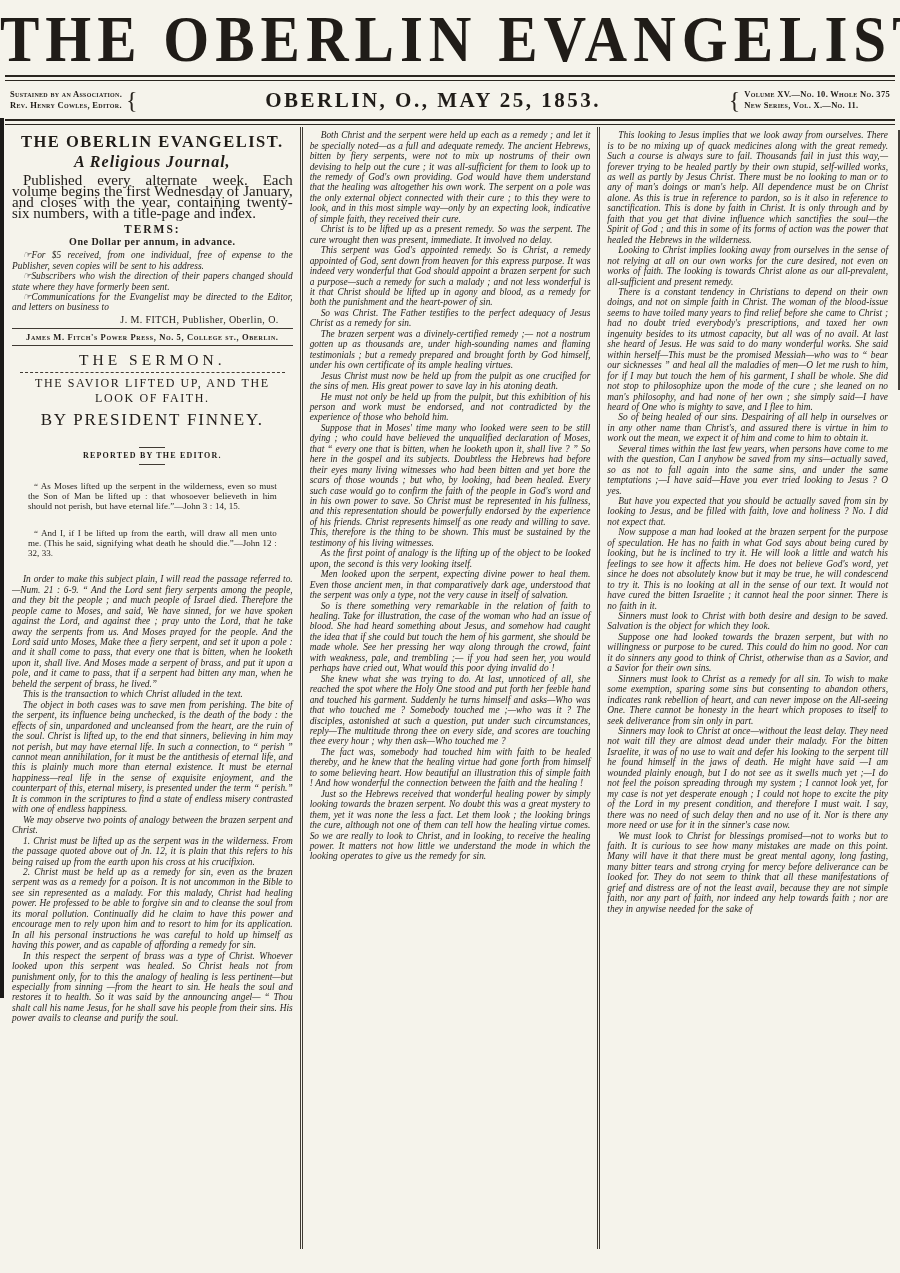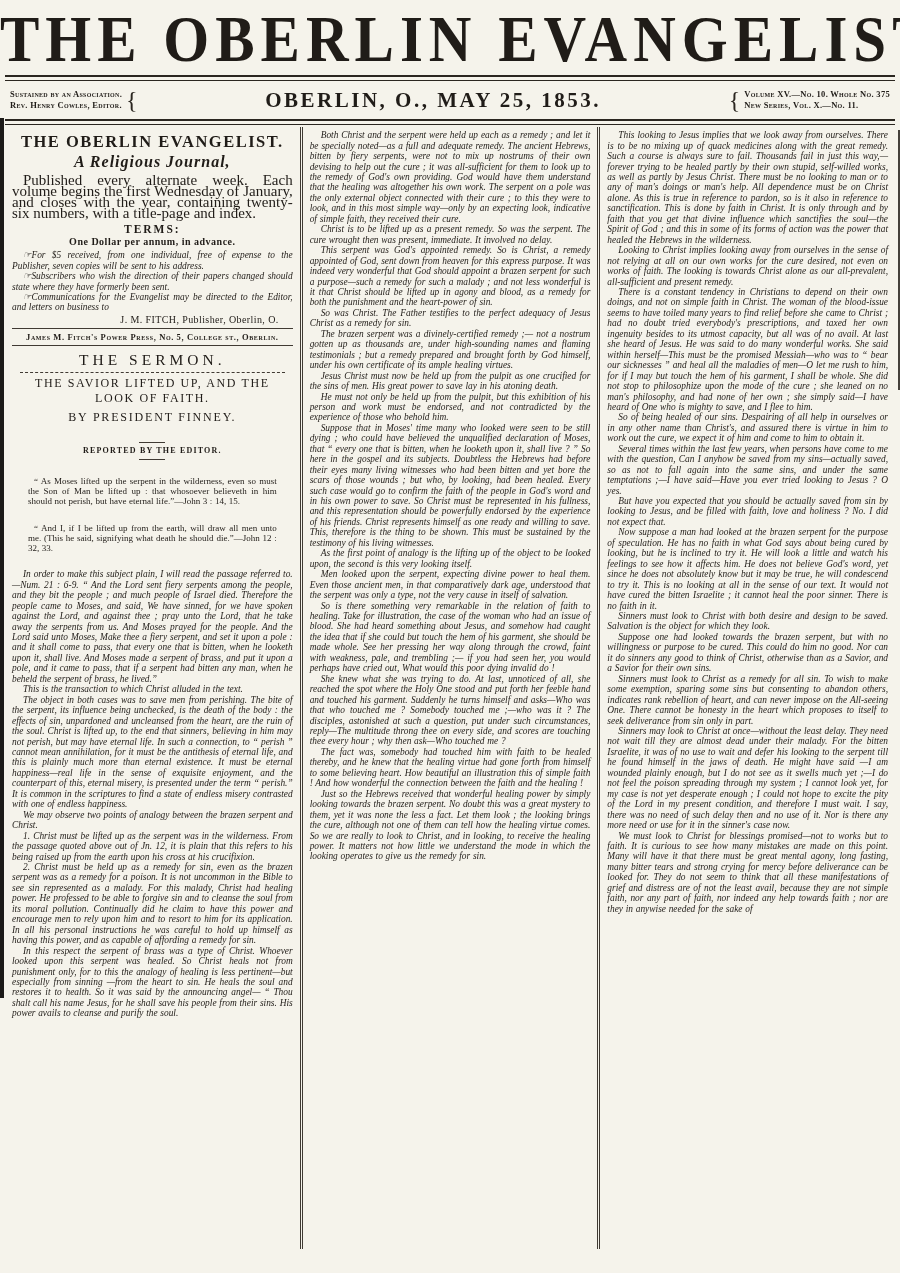--- a/index.html
+++ b/index.html
@@ -43,21 +43,21 @@
   .paper-title{text-align:center;font-size:16.5px;font-weight:bold;letter-spacing:1.5px;margin:2px 0 1px;white-space:nowrap;}
   .journal-subtitle{text-align:center;font-size:16px;font-weight:bold;font-style:italic;letter-spacing:1px;margin:1px 0 4px;}
   .terms-label{text-align:center;font-size:11.5px;font-weight:bold;letter-spacing:2px;margin:4px 0 1px;}
   .terms-price{text-align:center;font-size:10px;font-weight:bold;letter-spacing:.5px;margin:1px 0 3px;}
   .publisher-line{text-align:right;font-size:10px;letter-spacing:.4px;padding:1px 14px 2px 0;}
   .thin-rule{border-top:1px solid #403a33;margin:1px 0;}
   .press-line{text-align:center;font-size:8.5px;font-weight:bold;font-variant:small-caps;letter-spacing:.6px;padding:2px 0;}
   .section-header{text-align:center;font-size:15.5px;letter-spacing:4px;font-weight:normal;margin:5px 0 3px;}
   .wavy-rule{border-top:1px dashed #403a33;margin:1px 8px 3px;}
   .sermon-title{text-align:center;font-size:12px;font-weight:normal;letter-spacing:1.6px;line-height:1.3;margin:3px 2px 1px;}
-  .byline{text-align:center;font-size:12px;letter-spacing:1.8px;margin:3px 0 17px;}
+  .byline{text-align:center;font-size:17px;letter-spacing:1.8px;margin:3px 0 17px;}
   .short-rule{width:26px;border-top:1px solid #403a33;margin:4px auto 3px;}
   .reported-line{text-align:center;font-size:8px;font-weight:bold;letter-spacing:1.2px;margin:1px 0;}
 
   
   .para{margin:0;font-size:9.4px;line-height:10.45px;text-align:justify;text-indent:11px;word-spacing:.4px;font-style:italic;}
   .epigraph{margin:16px;font-size:9px;line-height:10.2px;text-align:justify;text-indent:6px;word-spacing:.3px;}
   .pub-info{margin:0 0 1px;font-size:15px;line-height:11px;text-align:justify;text-indent:11px;}
 </style>
 </head>
 <body>
@@ -149,21 +149,21 @@
         </div>
     </section>
 
     <div class="col-sep"></div>
 
     <section class="col">
       <div>
           <p class="para">This looking to Jesus implies that we look away from ourselves.  There is to be no mixing up of quack medicines along with the great remedy.  Such a course is always sure to fail.  Thousands fail in just this way,—forever trying to be healed partly by their own stupid, self-willed works, as well as partly by Jesus Christ.  There must be no looking to man or to any of man's doings or man's help.  All dependence must be on Christ alone. As this is true in reference to pardon, so is it also in reference to sanctification.  This is done by faith in Christ.  It is only through and by faith that you get that divine influence which sanctifies the soul—the Spirit of God ; and this in some of its forms of action was the power that healed the Hebrews in the wilderness.</p>
           <p class="para">Looking to Christ implies looking away from ourselves in the sense of not relying at all on our own works for the cure desired, not even on works of faith.  The looking is towards Christ alone as our all-prevalent, all-sufficient and present remedy.</p>
           <p class="para">There is a constant tendency in Christians to depend on their own doings, and not on simple faith in Christ. The woman of the blood-issue seems to have toiled many years to find relief before she came to Christ ; had no doubt tried everybody's prescriptions, and taxed her own ingenuity besides to its utmost capacity, but all was of no avail.  At last she heard of Jesus.  He was said to do many wonderful works.  She said within herself—This must be the promised Messiah—who was to “ bear our sicknesses ” and heal all the maladies of men—O let me rush to him, for if I may but touch the hem of his garment, I shall be whole.  She did not stop to philosophize upon the mode of the cure ; she leaned on no man's philosophy, and had none of her own ; she simply said—I have heard of One who is mighty to save, and I flee to him.</p>
-          <p class="para">So of being healed of our sins.  Despairing of all help in ourselves or in any other name than Christ's, and assured there is virtue in him to work out the cure, we expect it of him and come to him to obtain it.</p>
+          <p class="para">So of being healed of our sins.  Despairing of all help in ourselves or in any other name than Christ's, and assured there is virtue in him to work out the mean, we expect it of him and come to him to obtain it.</p>
           <p class="para">Several times within the last few years, when persons have come to me with the question, Can I anyhow be saved from my sins—actually saved, so as not to fall again into the same sins, and under the same temptations ;—I have said—Have you ever tried looking to Jesus ?  O yes.</p>
           <p class="para">But have you expected that you should be actually saved from sin by looking to Jesus, and be filled with faith, love and holiness ?  No.  I did not expect that.</p>
           <p class="para">Now suppose a man had looked at the brazen serpent for the purpose of speculation.  He has no faith in what God says about being cured by looking, but he is inclined to try it.  He will look a little and watch his feelings to see how it affects him.  He does not believe God's word, yet since he does not absolutely know but it may be true, he will condescend to try it.  This is no looking at all in the sense of our text.  It would not have cured the bitten Israelite ; it cannot heal the poor sinner.  There is no faith in it.</p>
           <p class="para">Sinners must look to Christ with both desire and design to be saved.  Salvation is the object for which they look.</p>
           <p class="para">Suppose one had looked towards the brazen serpent, but with no willingness or purpose to be cured.  This could do him no good.  Nor can it do sinners any good to think of Christ, otherwise than as a Savior, and a Savior for their own sins.</p>
           <p class="para">Sinners must look to Christ as a remedy for all sin. To wish to make some exemption, sparing some sins but consenting to abandon others, indicates rank rebellion of heart, and can never impose on the All-seeing One. There cannot be honesty in the heart which proposes to itself to seek deliverance from sin only in part.</p>
           <p class="para">Sinners may look to Christ at once—without the least delay.  They need not wait till they are almost dead under their malady.  For the bitten Israelite, it was of no use to wait and defer his looking to the serpent till he found himself in the jaws of death.  He might have said —I am wounded plainly enough, but I do not see as it swells much yet ;—I do not feel the poison spreading through my system ; I cannot look yet, for my case is not yet desperate enough ; I could not hope to excite the pity of the Lord in my present condition, and therefore I must wait.  I say, there was no need of such delay then and no use of it.  Nor is there any more need or use for it in the sinner's case now.</p>
           <p class="para">We must look to Christ for blessings promised—not to works but to faith.  It is curious to see how many mistakes are made on this point.  Many will have it that there must be great mental agony, long fasting, many bitter tears and strong crying for mercy before deliverance can be looked for.  They do not seem to think that all these manifestations of grief and distress are of not the least avail, because they are not simple faith, nor any part of faith, nor indeed any help towards faith ; nor are they in anywise needed for the sake of</p>
         </div>
     </section>

